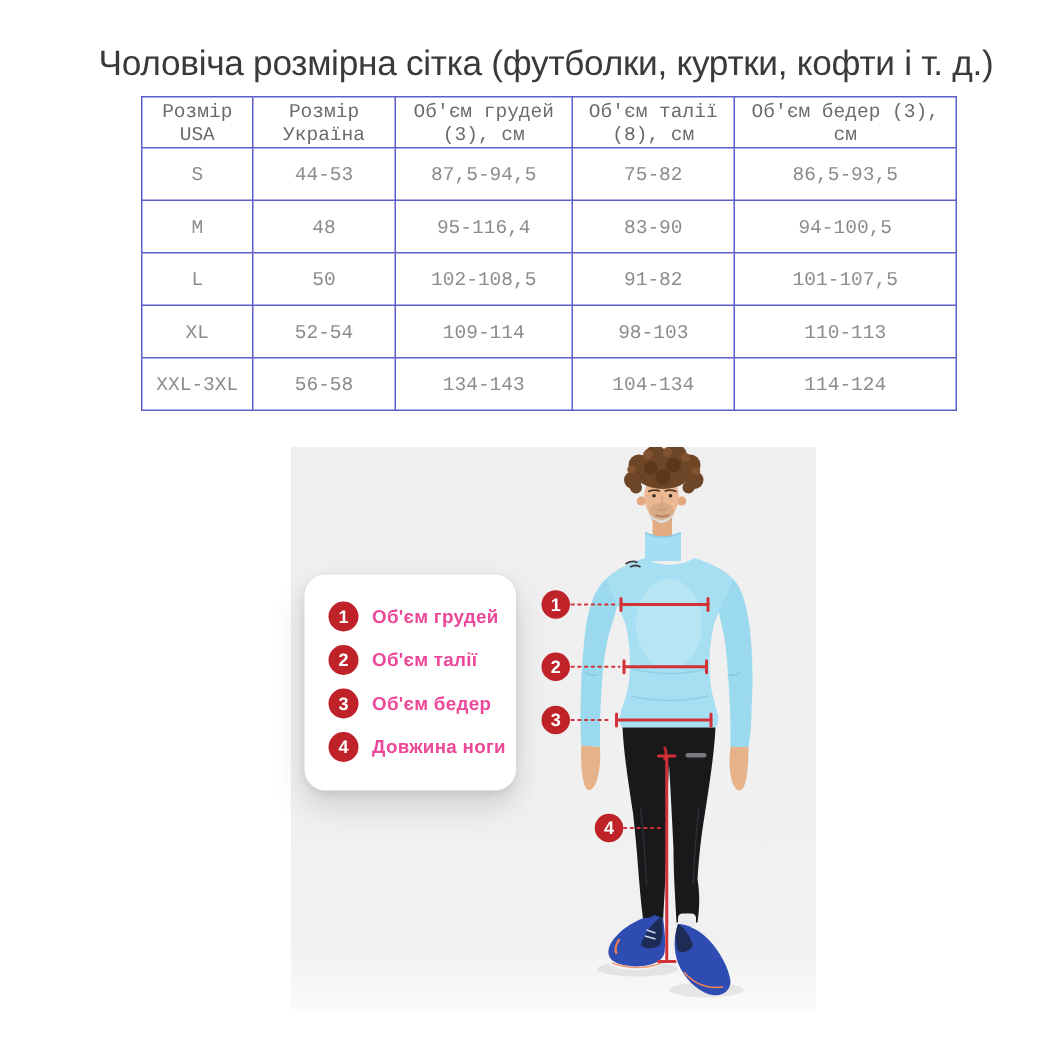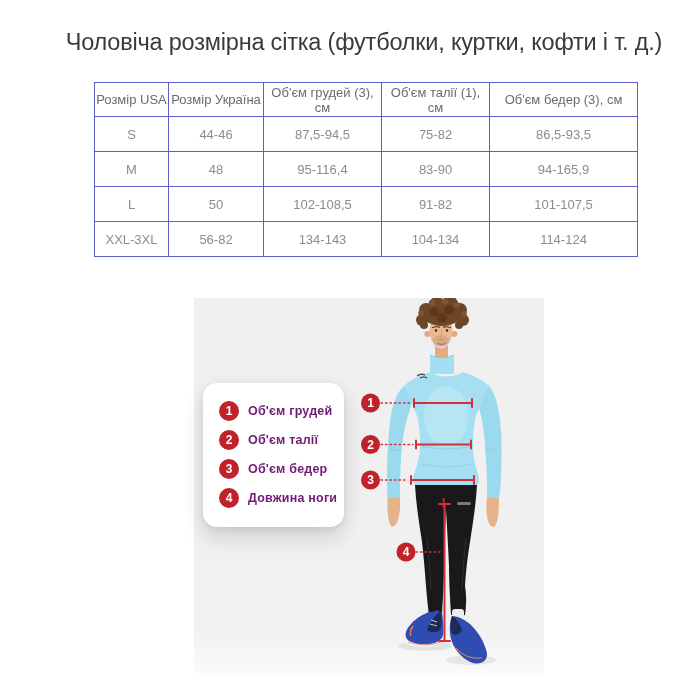--- a/index.html
+++ b/index.html
@@ -7,22 +7,22 @@
     position:relative;width:700px;height:688px;background:#ffffff;
     font-family:"Liberation Sans", sans-serif;overflow:hidden;margin-left:14px;
   }
   
   .page-title{
     position:absolute;top:29px;left:0;width:700px;text-align:center;
     font-size:23.5px;color:#3a3a3a;font-weight:400;letter-spacing:-0.2px;
   }
   
   table.size-table{
-    position:absolute;left:80px;top:82px;width:543px;
-    border-collapse:collapse;table-layout:fixed;
+    position:absolute;left:80px;top:64px;width:543px;
+    border-collapse:collapse;table-layout:fixed;font-family:Liberation Mono, monospace;
   }
   table.size-table th, table.size-table td{
     border:1px solid #5c5ec7;text-align:center;vertical-align:middle;
     font-size:13px;padding:0;
   }
   table.size-table th{height:33px;color:#6b6b6b;font-weight:400;}
   table.size-table td{height:34px;color:#8c8c8c;font-weight:400;}
   
   .photo{
     position:absolute;left:180px;top:298px;width:350px;height:375px;
@@ -35,21 +35,21 @@
     background:#ffffff;border-radius:14px;
     box-shadow:0 10px 22px rgba(0,0,0,0.14), 0 2px 6px rgba(0,0,0,0.08);
     padding:18px 0 0 16px;box-sizing:border-box;z-index:2;
   }
   .legend-item{display:flex;align-items:center;height:20px;margin-bottom:9px;}
   .legend-badge{
     width:20px;height:20px;border-radius:50%;background:#bf2329;color:#ffffff;
     font-size:12px;font-weight:bold;line-height:20px;text-align:center;flex:0 0 20px;
   }
   .legend-label{
-    color:#701a75;font-size:12.5px;font-weight:bold;margin-left:9px;
+    color:#ec4899;font-size:12.5px;font-weight:bold;margin-left:9px;
     letter-spacing:0.2px;white-space:nowrap;
   }
   .marker-num{font-family:"Liberation Sans",sans-serif;font-size:12px;font-weight:bold;fill:#ffffff;}
 </style>
 </head>
 <body>
 
 <div id="screen">
 
   <div class="page-title">Чоловіча розмірна сітка (футболки, куртки, кофти і т. д.)</div>
@@ -60,49 +60,56 @@
         <col style="width:95px">
         <col style="width:118px">
       <col style="width:108px">
         <col style="width:148px">
     </colgroup>
     <thead>
       <tr>
         <th>Розмір USA</th>
         <th>Розмір Україна</th>
         <th>Об'єм грудей (3), см</th>
-        <th>Об'єм талії (1), см</th>
+        <th>Об'єм талії (8), см</th>
         <th>Об'єм бедер (3), см</th>
       </tr>
     </thead>
     <tbody>
       <tr>
         <td>S</td>
-        <td>44-46</td>
+        <td>44-53</td>
         <td>87,5-94,5</td>
         <td>75-82</td>
         <td>86,5-93,5</td>
       </tr>
       <tr>
         <td>M</td>
         <td>48</td>
         <td>95-116,4</td>
         <td>83-90</td>
-        <td>94-165,9</td>
+        <td>94-100,5</td>
       </tr>
       <tr>
         <td>L</td>
         <td>50</td>
         <td>102-108,5</td>
         <td>91-82</td>
         <td>101-107,5</td>
       </tr>
       <tr>
+        <td>XL</td>
+        <td>52-54</td>
+        <td>109-114</td>
+        <td>98-103</td>
+        <td>110-113</td>
+      </tr>
+      <tr>
         <td>XXL-3XL</td>
-        <td>56-82</td>
+        <td>56-58</td>
         <td>134-143</td>
         <td>104-134</td>
         <td>114-124</td>
       </tr>
     </tbody>
   </table>
 
   <div class="photo">
 
     <svg width="350" height="375" viewBox="0 0 350 375">

